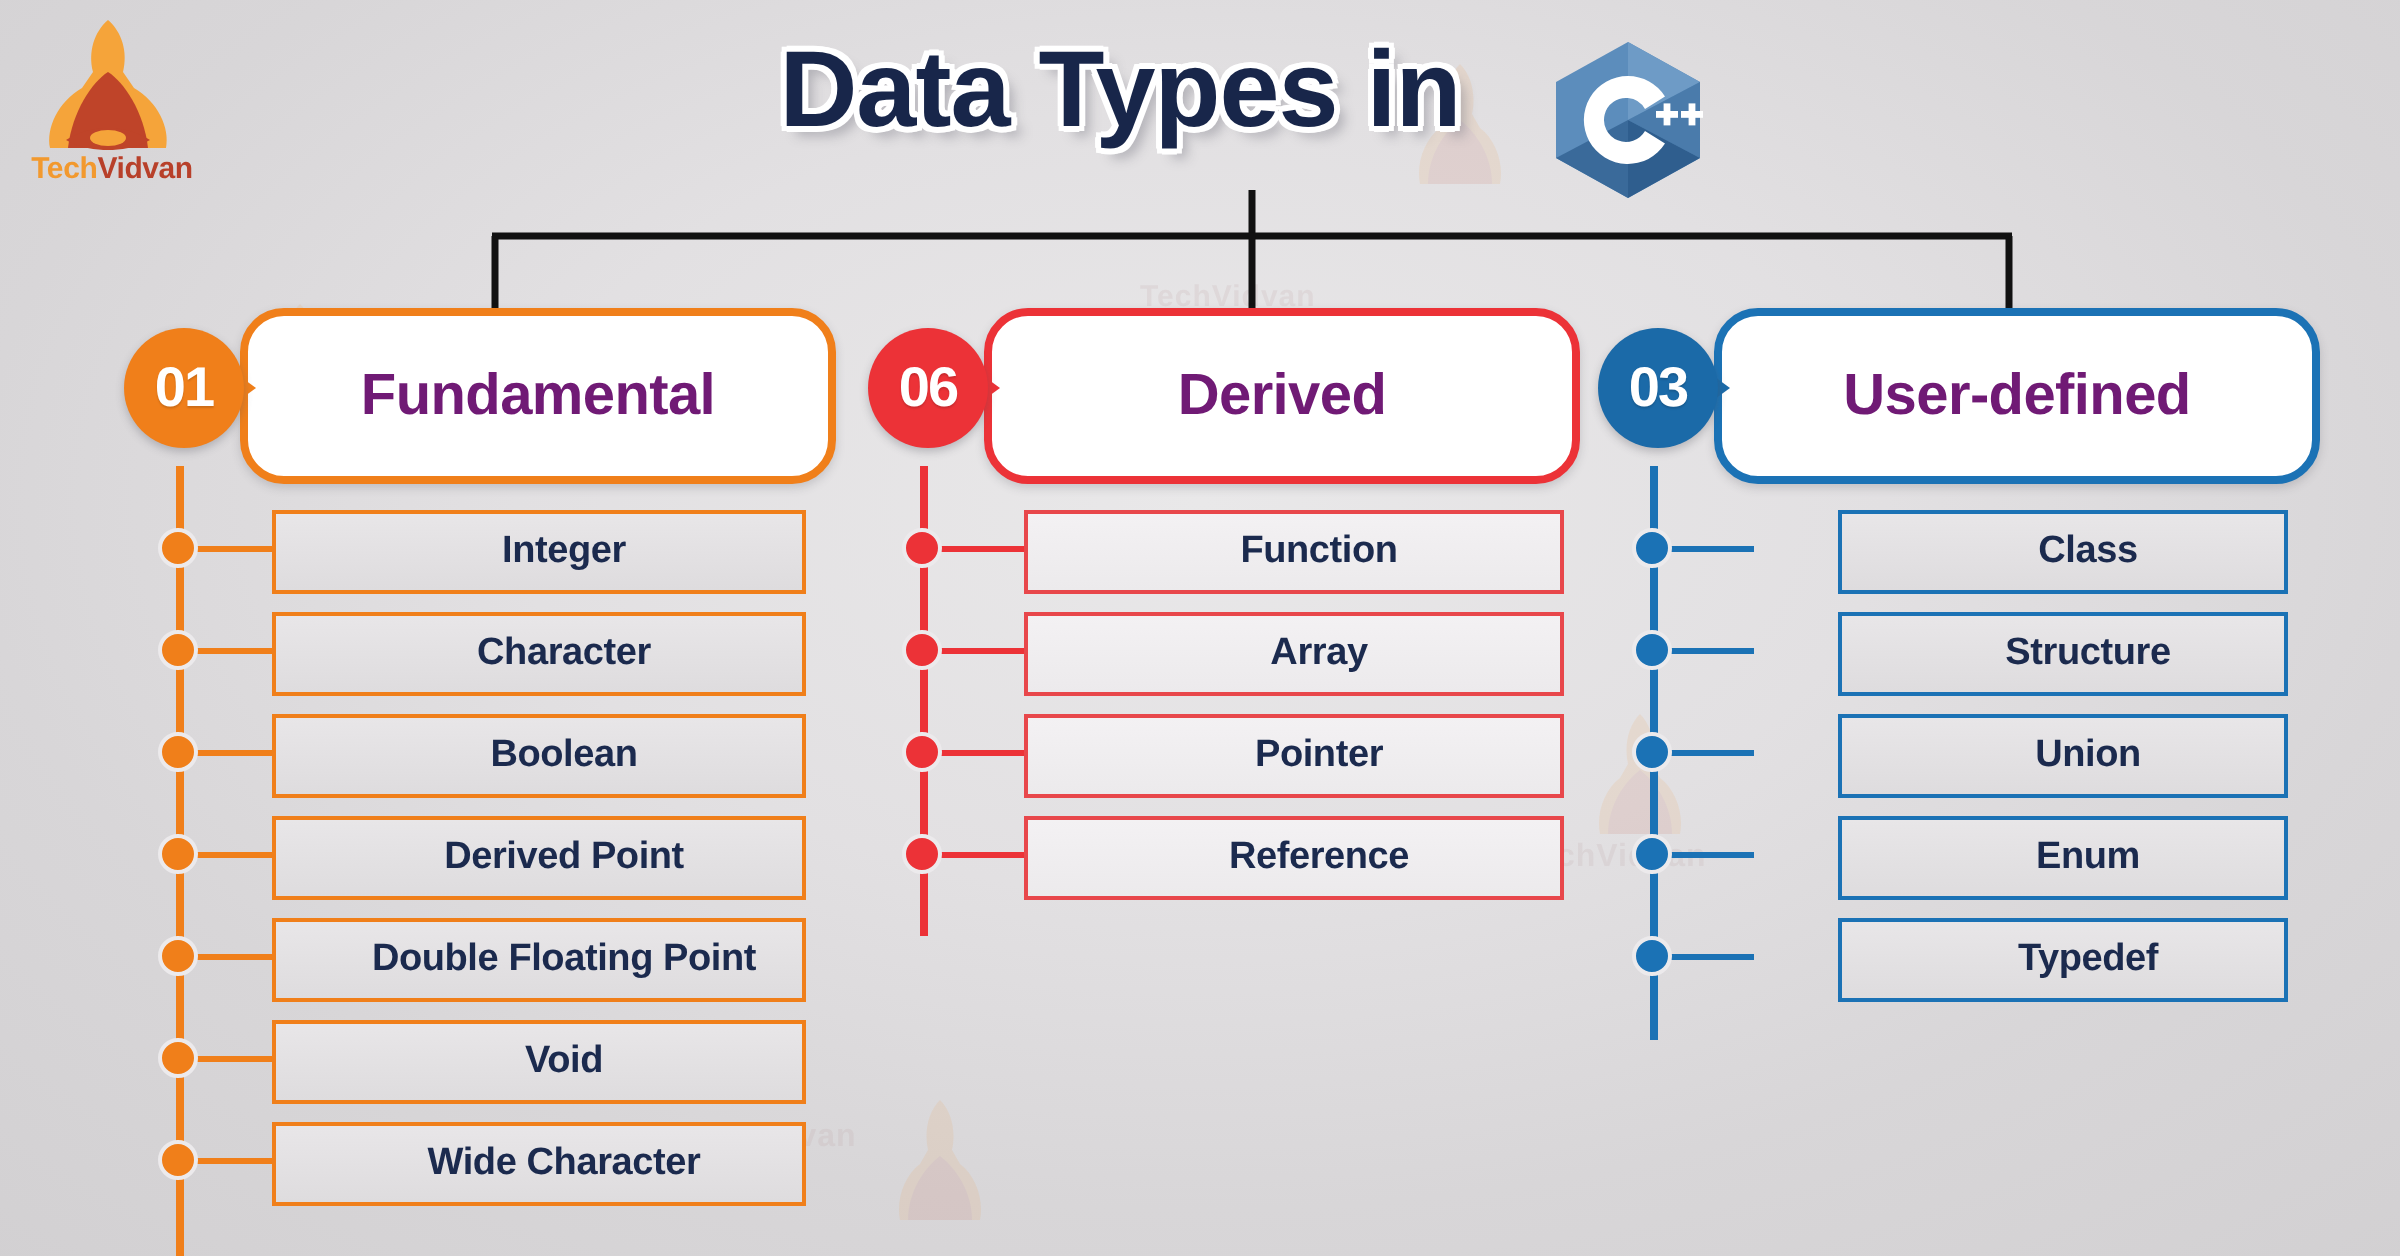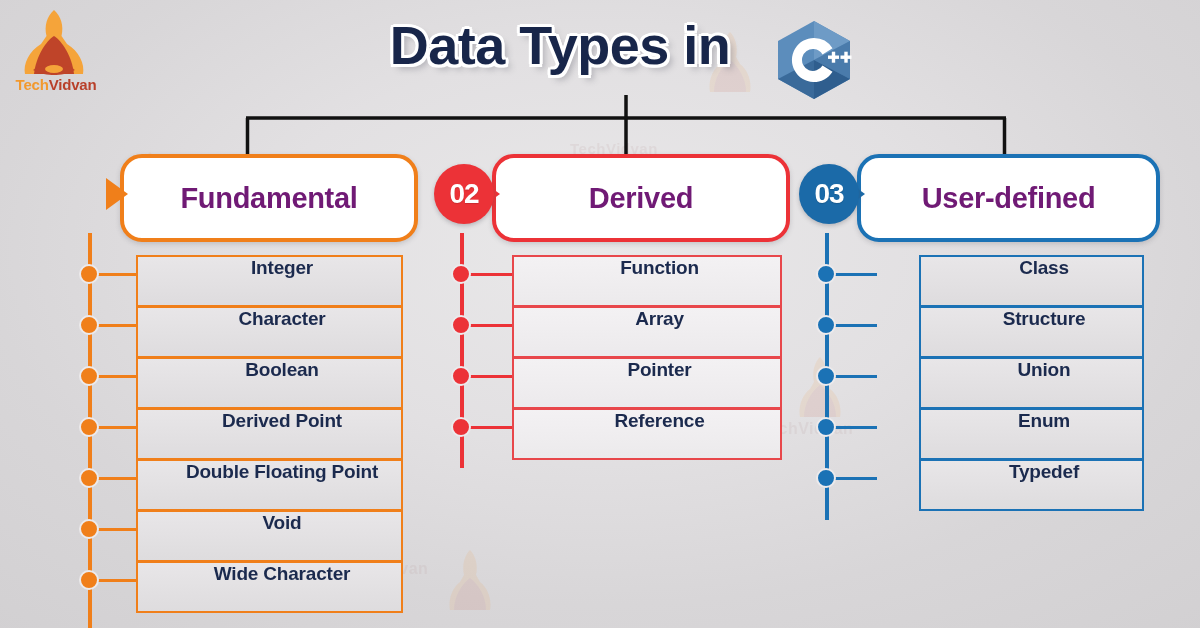--- a/index.html
+++ b/index.html
@@ -100,24 +100,24 @@
 
   .item{position:relative;height:38px;margin-bottom:13px;}
   .item .dot{
     position:absolute;left:21px;top:9px;width:20px;height:20px;border-radius:50%;
     background:#f07f1a;border:2.5px solid #eceaec;box-sizing:border-box;z-index:2;
   }
   .item .lead{
     position:absolute;left:40px;top:17.5px;height:3px;background:#f07f1a;
   }
   .item .box{
-    position:absolute;top:0;height:52px;
+    position:absolute;top:0;height:42px;
     background:linear-gradient(180deg,#e8e6e8 0%,#dedcde 100%);
     border:2.5px solid #f07f1a;box-sizing:border-box;
-    display:flex;justify-content:center;padding-left:25px;
+    display:flex;align-items:center;justify-content:center;padding-left:25px;
   }
   .item .box span{
     font-size:19px;font-weight:bold;color:#1b2a4e;letter-spacing:-.2px;white-space:nowrap;
   }
   .col-2 .item .dot{background:#ec3237;}
   .col-2 .item .lead{background:#ec3237;}
   .col-2 .item .box{border-color:#e8474b;background:linear-gradient(180deg,#f3f1f3 0%,#eceaec 100%);}
   .col-3 .item .dot{background:#1b72b5;}
   .col-3 .item .lead{background:#1b72b5;}
   .col-3 .item .box{border-color:#1b72b5;margin-left:42px;}
@@ -206,20 +206,23 @@
     <line x1="626" y1="0" x2="626" y2="23" stroke="#111" stroke-width="3.5"></line>
     <line x1="246" y1="23" x2="1006" y2="23" stroke="#111" stroke-width="3.5"></line>
     <line x1="247.5" y1="23" x2="247.5" y2="60" stroke="#111" stroke-width="3.5"></line>
     <line x1="626" y1="23" x2="626" y2="60" stroke="#111" stroke-width="3.5"></line>
     <line x1="1004.5" y1="23" x2="1004.5" y2="60" stroke="#111" stroke-width="3.5"></line>
   </svg>
 
   <div class="col col-1">
     <div class="hdr">
       <div class="hdr-arrow"></div>
+      <div class="hdr-badge">
+        <span>01</span>
+      </div>
       <div class="hdr-box">
         <div class="hdr-label">Fundamental</div>
       </div>
     </div>
     <div class="items">
       <div class="spine" style="height:440px;"></div>
       <div class="item">
         <div class="dot"></div>
         <div class="lead"></div>
         <div class="box">
@@ -268,21 +271,21 @@
             <span>Wide Character</span>
           </div>
       </div>
     </div>
   </div>
 
   <div class="col col-2">
     <div class="hdr">
       <div class="hdr-arrow"></div>
       <div class="hdr-badge">
-        <span>02</span>
+        <span>06</span>
       </div>
       <div class="hdr-box">
         <div class="hdr-label">Derived</div>
       </div>
     </div>
     <div class="items">
       <div class="spine" style="height:235px;"></div>
       <div class="item">
         <div class="dot"></div>
         <div class="lead"></div>

